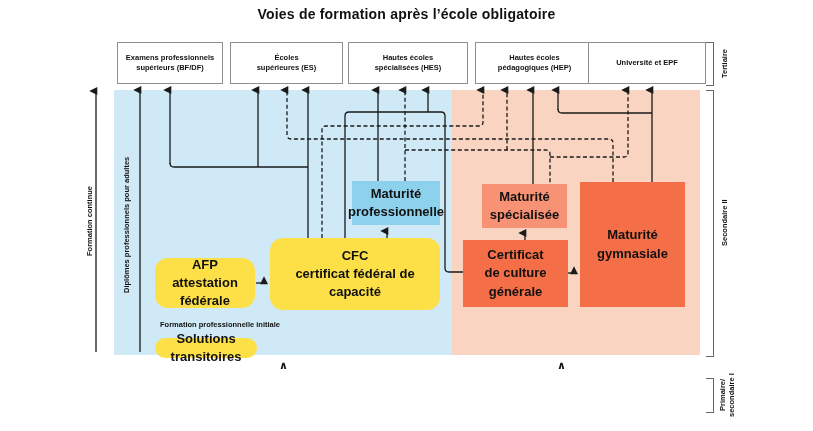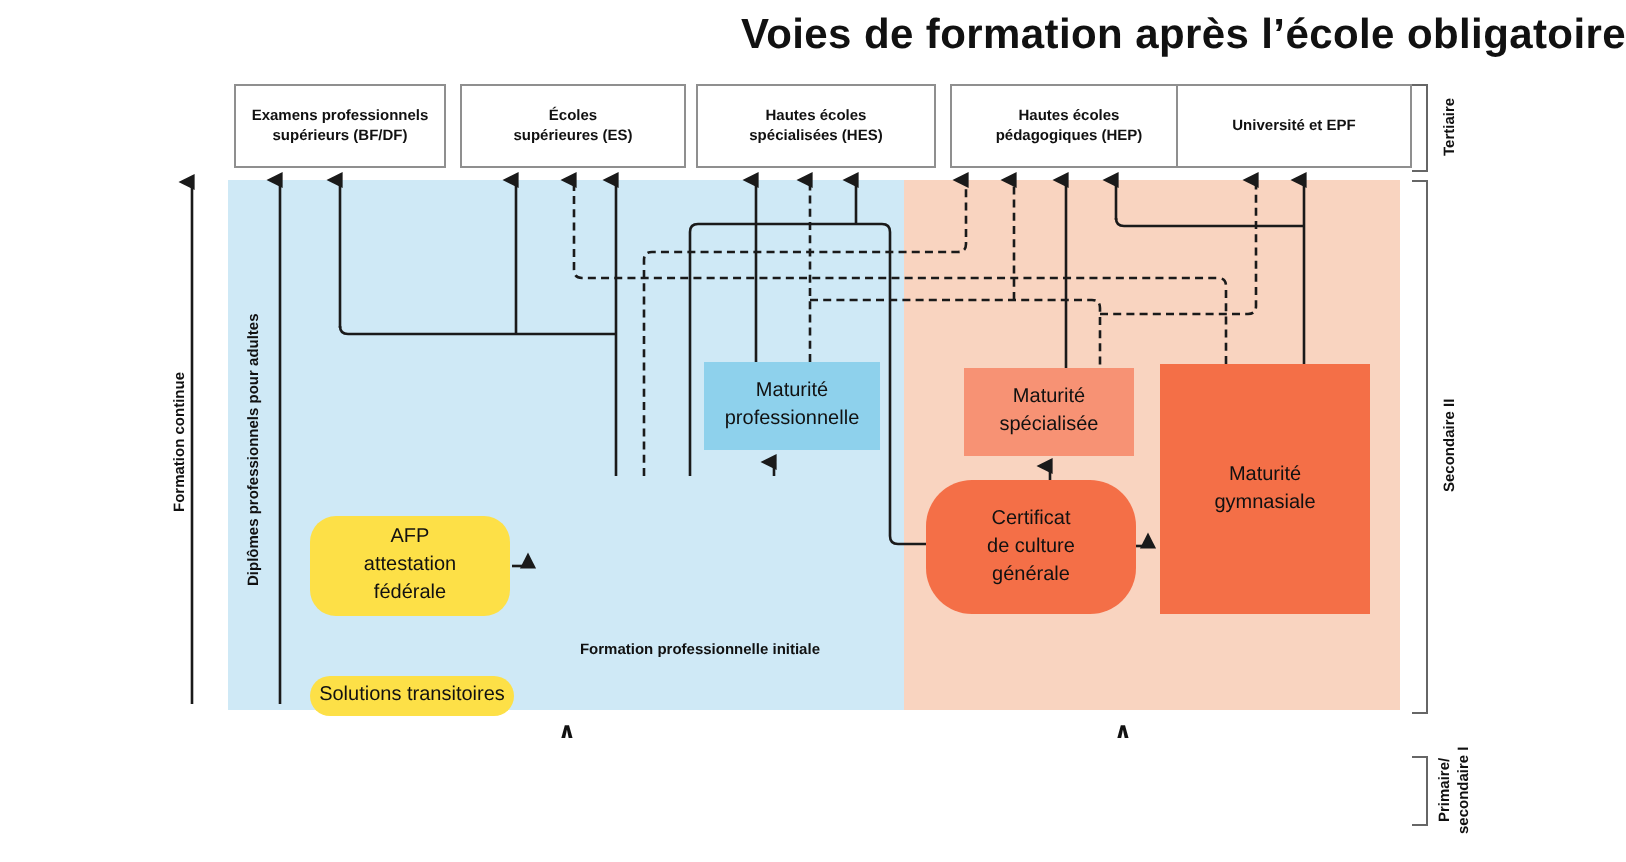--- a/index.html
+++ b/index.html
@@ -1,35 +1,35 @@
 <!DOCTYPE html>
 <html><head>
 <meta charset="utf-8">
 <style>
   html,body{margin:0;padding:0;background:#fff;}
   #stage{position:relative;width:813px;height:431px;background:#fff;overflow:hidden;
          font-family:"Liberation Sans","DejaVu Sans",sans-serif;color:#111;}
   .abs{position:absolute;}
-  #page-title{left:0;top:6px;width:813px;text-align:right;font-size:21px;font-weight:bold;letter-spacing:.2px;}
+  #page-title{left:0;top:6px;width:813px;text-align:center;font-size:14px;font-weight:bold;letter-spacing:.2px;}
   .zone{top:90px;height:265px;}
   #zone-blue{left:114px;width:338px;background:#cfe9f6;}
   #zone-orange{left:452px;width:248px;background:#f9d4c0;}
   .tbox{top:42px;height:42px;background:#fff;border:1px solid #8f8f8f;
         display:flex;align-items:center;justify-content:center;text-align:center;
         font-size:7.5px;font-weight:bold;line-height:1.35;padding:2px;box-sizing:border-box;z-index:5;}
   .ibox{display:flex;align-items:center;justify-content:center;text-align:center;
-        font-size:10px;font-weight:normal;line-height:1.4;white-space:pre-line;z-index:4;}
+        font-size:13px;font-weight:bold;line-height:1.4;white-space:pre-line;z-index:4;}
   .blue-strong{background:#fde047;border-radius:13px;}
   .blue-mid{background:#8ed1ec;}
   .orange-light{background:#f79274;}
   .orange-strong{background:#f46f47;}
   svg.lines{position:absolute;left:0;top:0;z-index:3;}
   .vlabel{writing-mode:vertical-rl;transform:rotate(180deg);font-size:7.5px;font-weight:bold;
           display:flex;align-items:center;justify-content:center;text-align:center;line-height:1.25;}
-  .caption{font-size:7.5px;font-weight:bold;text-align:right;z-index:4;}
+  .caption{font-size:7.5px;font-weight:bold;text-align:left;z-index:4;}
   .chevron{font-size:11px;font-weight:bold;z-index:4;}
   #school-bar{left:117px;top:378px;width:583px;height:33px;background:#d3d3d3;
               display:flex;align-items:center;justify-content:center;font-size:8px;font-weight:bold;}
   .bracket{border-right:1.3px solid #666;border-top:1.3px solid #666;border-bottom:1.3px solid #666;width:7px;}
 </style>
 </head>
 <body>
 
 <div id="stage">
 
@@ -84,26 +84,28 @@
 spécialisées (HES)</div>
   <div class="abs tbox" style="left:475px;width:119px;white-space:pre-line;">Hautes écoles
 pédagogiques (HEP)</div>
   <div class="abs tbox" style="left:588px;width:118px;">Université et EPF</div>
 
   <div class="abs ibox blue-mid" style="left:352px;top:181px;width:88px;height:44px;">Maturité
 professionnelle</div>
   <div class="abs ibox blue-strong" style="left:155px;top:258px;width:100px;height:50px;">AFP
 attestation
 fédérale</div>
+  <div class="abs ibox blue-strong" style="left:270px;top:238px;width:170px;height:72px;">CFC
+certificat fédéral de capacité</div>
   <div class="abs ibox blue-strong" style="left:155px;top:338px;width:102px;height:20px;">Solutions transitoires</div>
   <div class="abs caption" style="left:160px;top:320px;width:250px;">Formation professionnelle initiale</div>
 
   <div class="abs ibox orange-light" style="left:482px;top:184px;width:85px;height:44px;">Maturité
 spécialisée</div>
-  <div class="abs ibox orange-strong" style="left:463px;top:240px;width:105px;height:67px;border-radius:23px;">Certificat
+  <div class="abs ibox orange-strong" style="left:463px;top:240px;width:105px;height:67px;">Certificat
 de culture
 générale</div>
   <div class="abs ibox orange-strong" style="left:580px;top:182px;width:105px;height:125px;">Maturité
 gymnasiale</div>
 
   <div class="abs vlabel" style="left:84px;top:90px;height:262px;width:11px;">Formation continue</div>
   <div class="abs vlabel" style="left:121px;top:95px;height:260px;width:11px;">Diplômes professionnels pour adultes</div>
 
   <div class="abs bracket" style="left:706px;top:42px;height:42px;"></div>
   <div class="abs vlabel" style="left:719px;top:42px;height:42px;width:11px;">Tertiaire</div>

